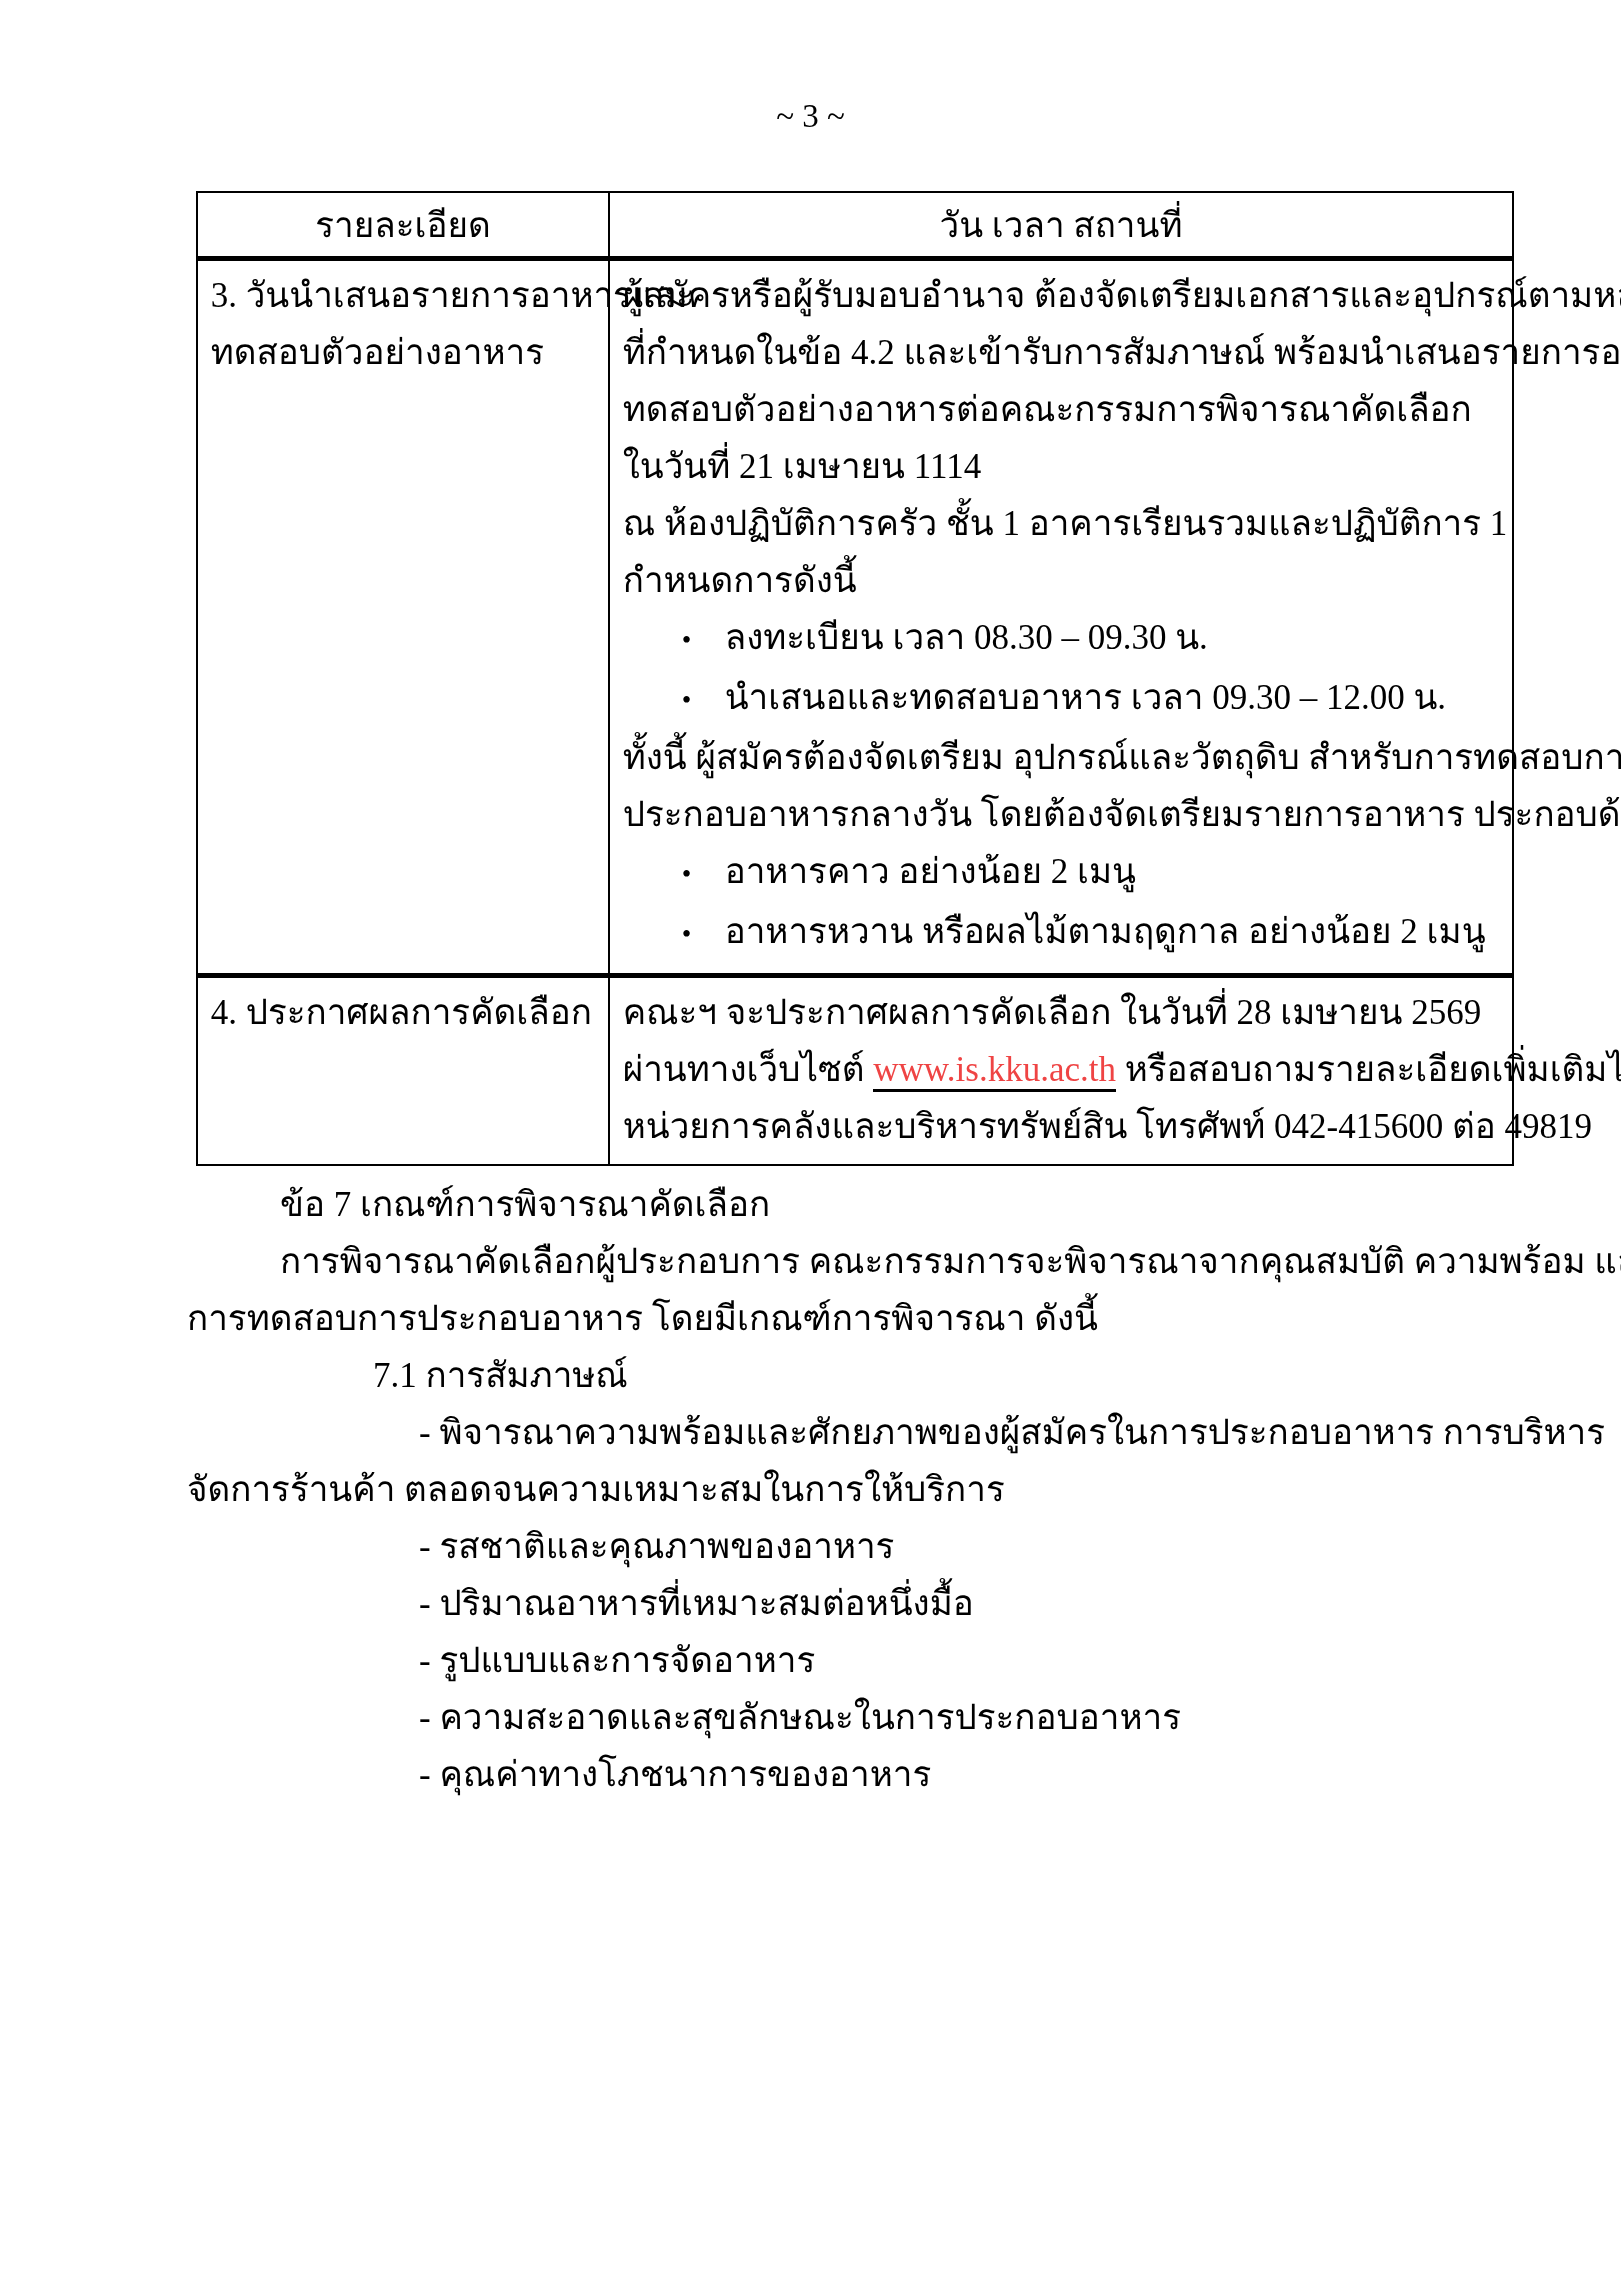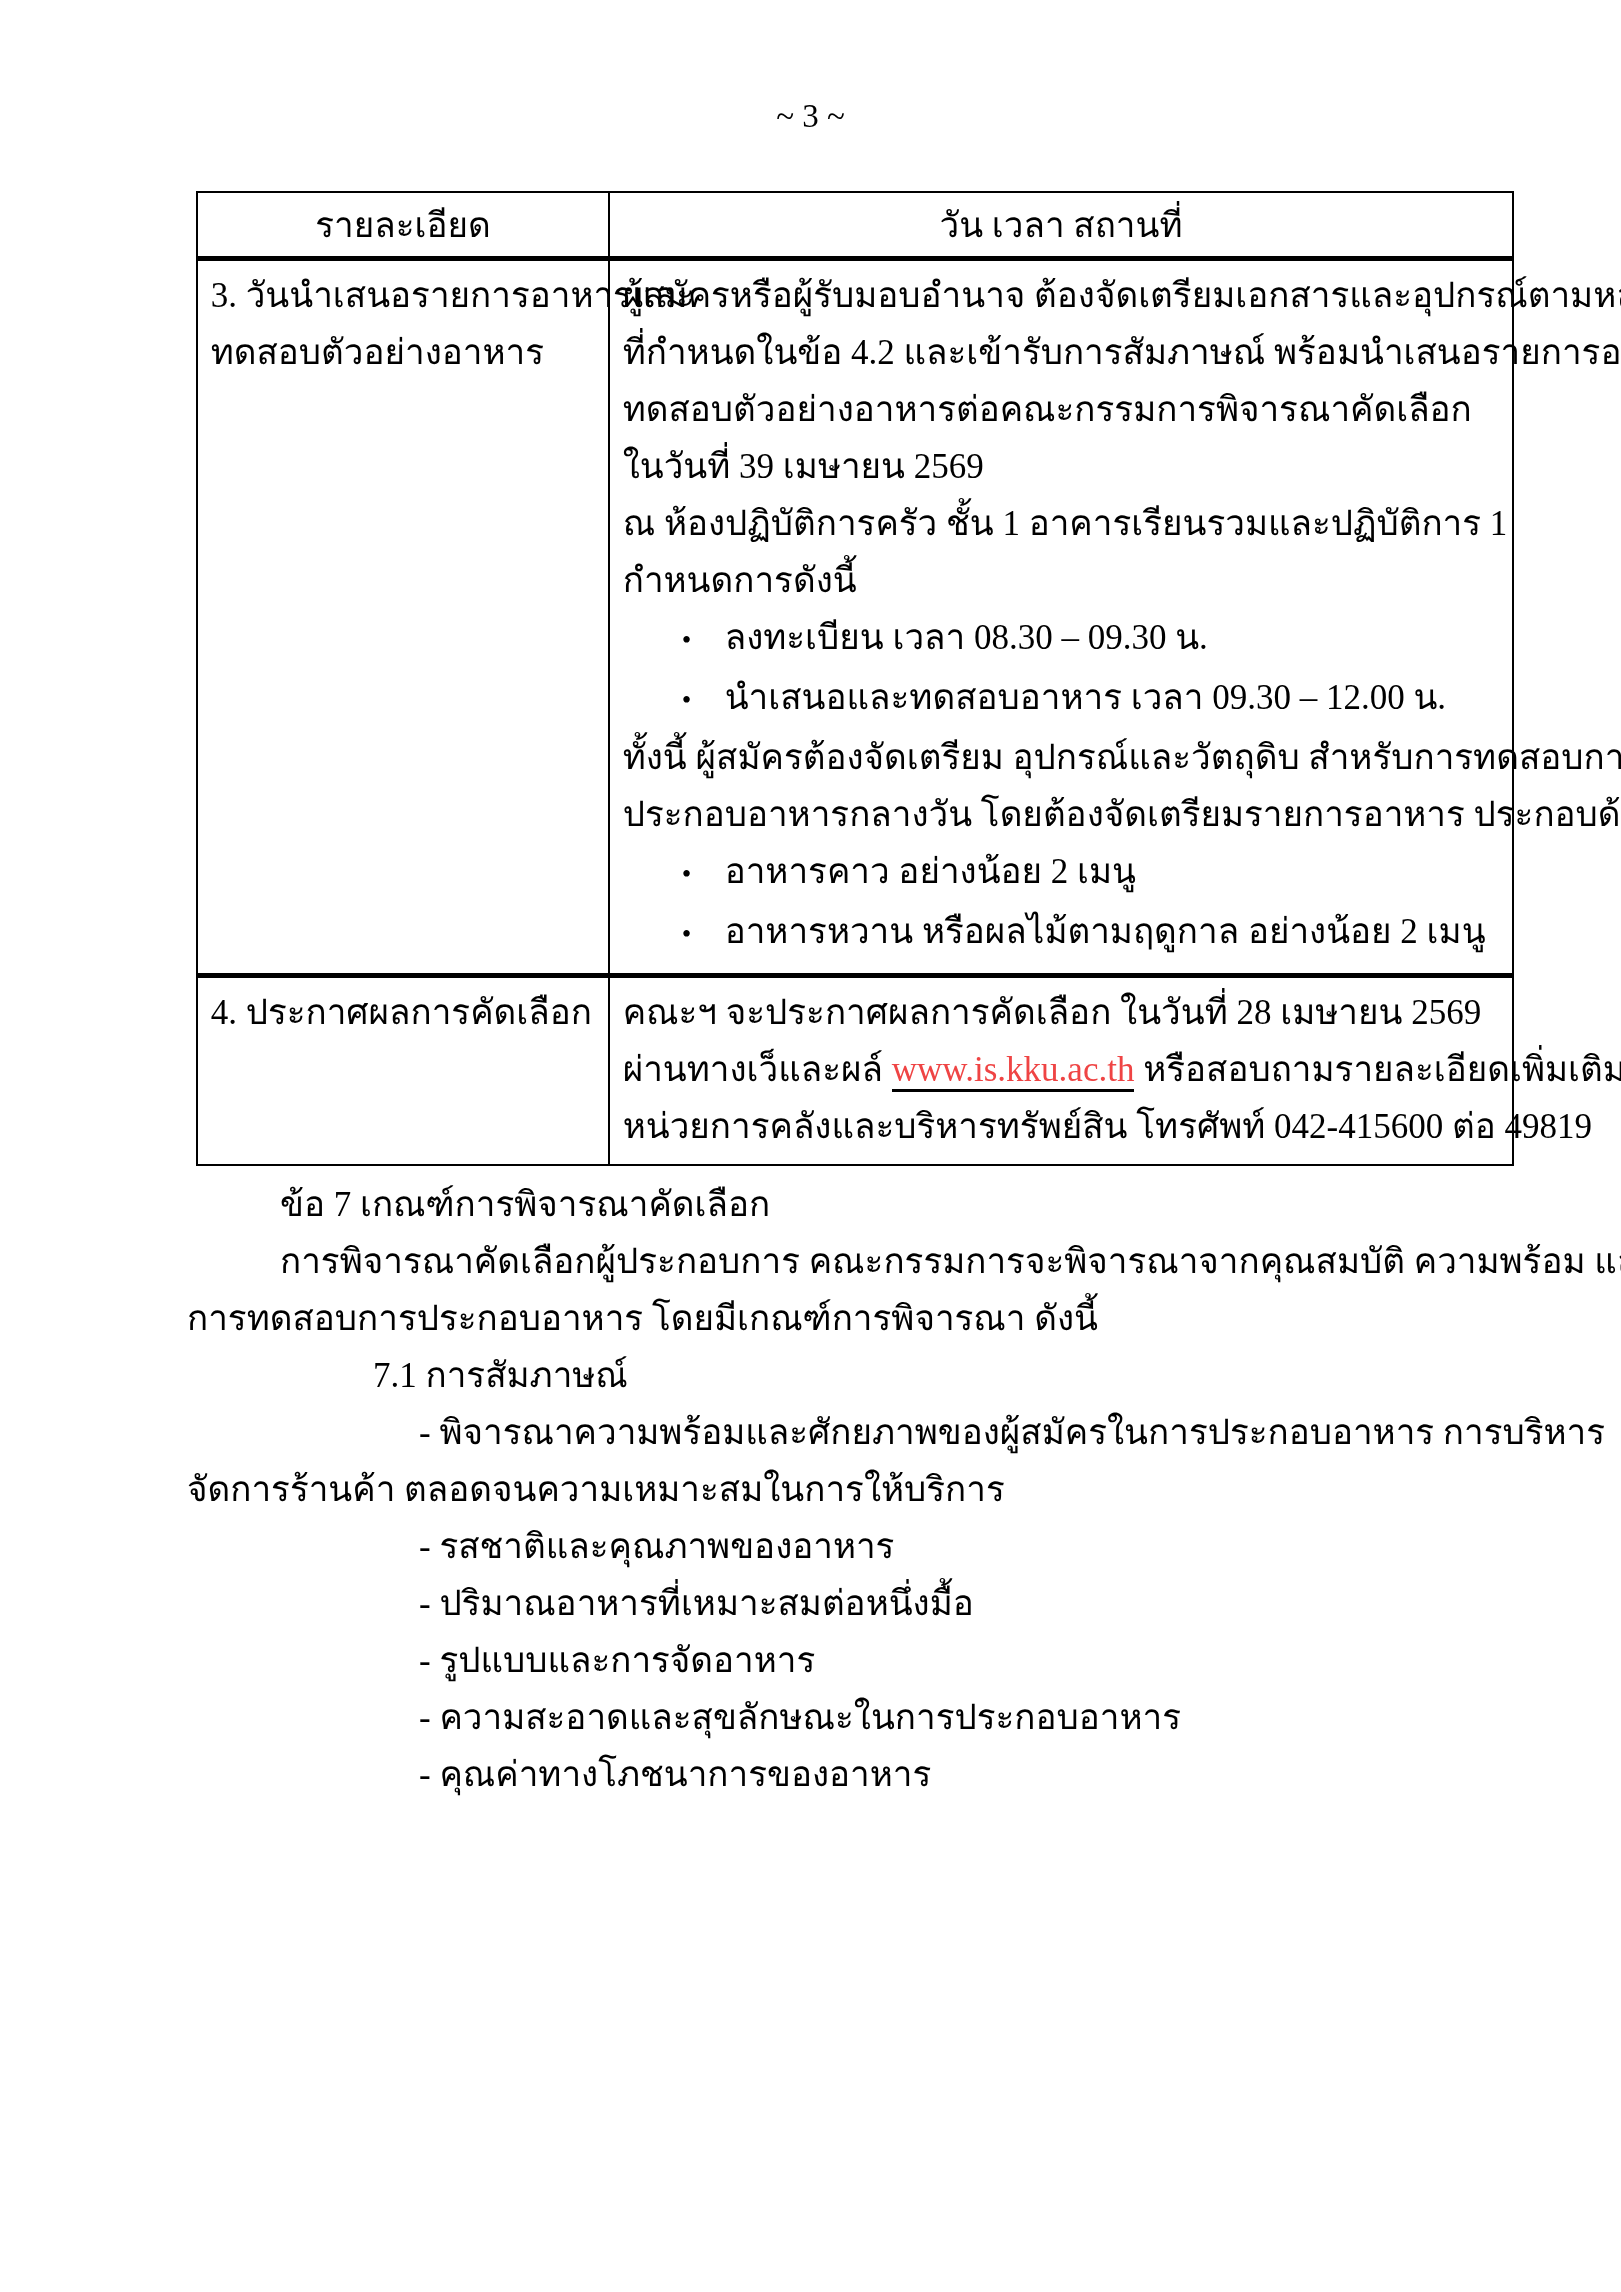--- a/index.html
+++ b/index.html
@@ -98,21 +98,21 @@
     <tbody>
       <tr class="row-presentation">
         <td>
           <div class="cell-line">3. วันนำเสนอรายการอาหารและ</div>
           <div class="cell-line">ทดสอบตัวอย่างอาหาร</div>
         </td>
         <td>
           <div class="cell-line">ผู้สมัครหรือผู้รับมอบอำนาจ ต้องจัดเตรียมเอกสารและอุปกรณ์ตามหลักเกณฑ์</div>
           <div class="cell-line">ที่กำหนดในข้อ 4.2 และเข้ารับการสัมภาษณ์ พร้อมนำเสนอรายการอาหาร และ</div>
           <div class="cell-line">ทดสอบตัวอย่างอาหารต่อคณะกรรมการพิจารณาคัดเลือก</div>
-          <div class="cell-line">ในวันที่ 39 เมษายน 2569</div>
+          <div class="cell-line">ในวันที่ 21 เมษายน 1114</div>
           <div class="cell-line">ณ ห้องปฏิบัติการครัว ชั้น 1 อาคารเรียนรวมและปฏิบัติการ 1</div>
           <div class="cell-line">กำหนดการดังนี้</div>
           <div class="bullet-line">
             <span class="bullet-glyph">•</span><span>ลงทะเบียน เวลา 08.30 – 09.30 น.</span>
           </div>
           <div class="bullet-line">
             <span class="bullet-glyph">•</span><span>นำเสนอและทดสอบอาหาร เวลา 09.30 – 12.00 น.</span>
           </div>
           <div class="cell-line">ทั้งนี้ ผู้สมัครต้องจัดเตรียม อุปกรณ์และวัตถุดิบ สำหรับการทดสอบการ</div>
           <div class="cell-line">ประกอบอาหารกลางวัน โดยต้องจัดเตรียมรายการอาหาร ประกอบด้วย</div>
@@ -124,21 +124,21 @@
           </div>
         </td>
       </tr>
       <tr class="row-results">
         <td>
           <div class="cell-line">4. ประกาศผลการคัดเลือก</div>
         </td>
         <td>
           <div class="cell-line">คณะฯ จะประกาศผลการคัดเลือก ในวันที่ 28 เมษายน 2569</div>
           <div class="cell-line">
-            <span>ผ่านทางเว็และผล์ </span><span class="url-link">www.is.kku.ac.th</span><span> หรือสอบถามรายละเอียดเพิ่มเติมได้ที่</span>
+            <span>ผ่านทางเว็บไซต์ </span><span class="url-link">www.is.kku.ac.th</span><span> หรือสอบถามรายละเอียดเพิ่มเติมได้ที่</span>
           </div>
           <div class="cell-line">หน่วยการคลังและบริหารทรัพย์สิน โทรศัพท์ 042-415600 ต่อ 49819</div>
         </td>
       </tr>
     </tbody>
   </table>
 
   <div class="sections">
     <div class="ind-a">ข้อ 7 เกณฑ์การพิจารณาคัดเลือก</div>
     <div class="ind-a">การพิจารณาคัดเลือกผู้ประกอบการ คณะกรรมการจะพิจารณาจากคุณสมบัติ ความพร้อม และผล</div>

